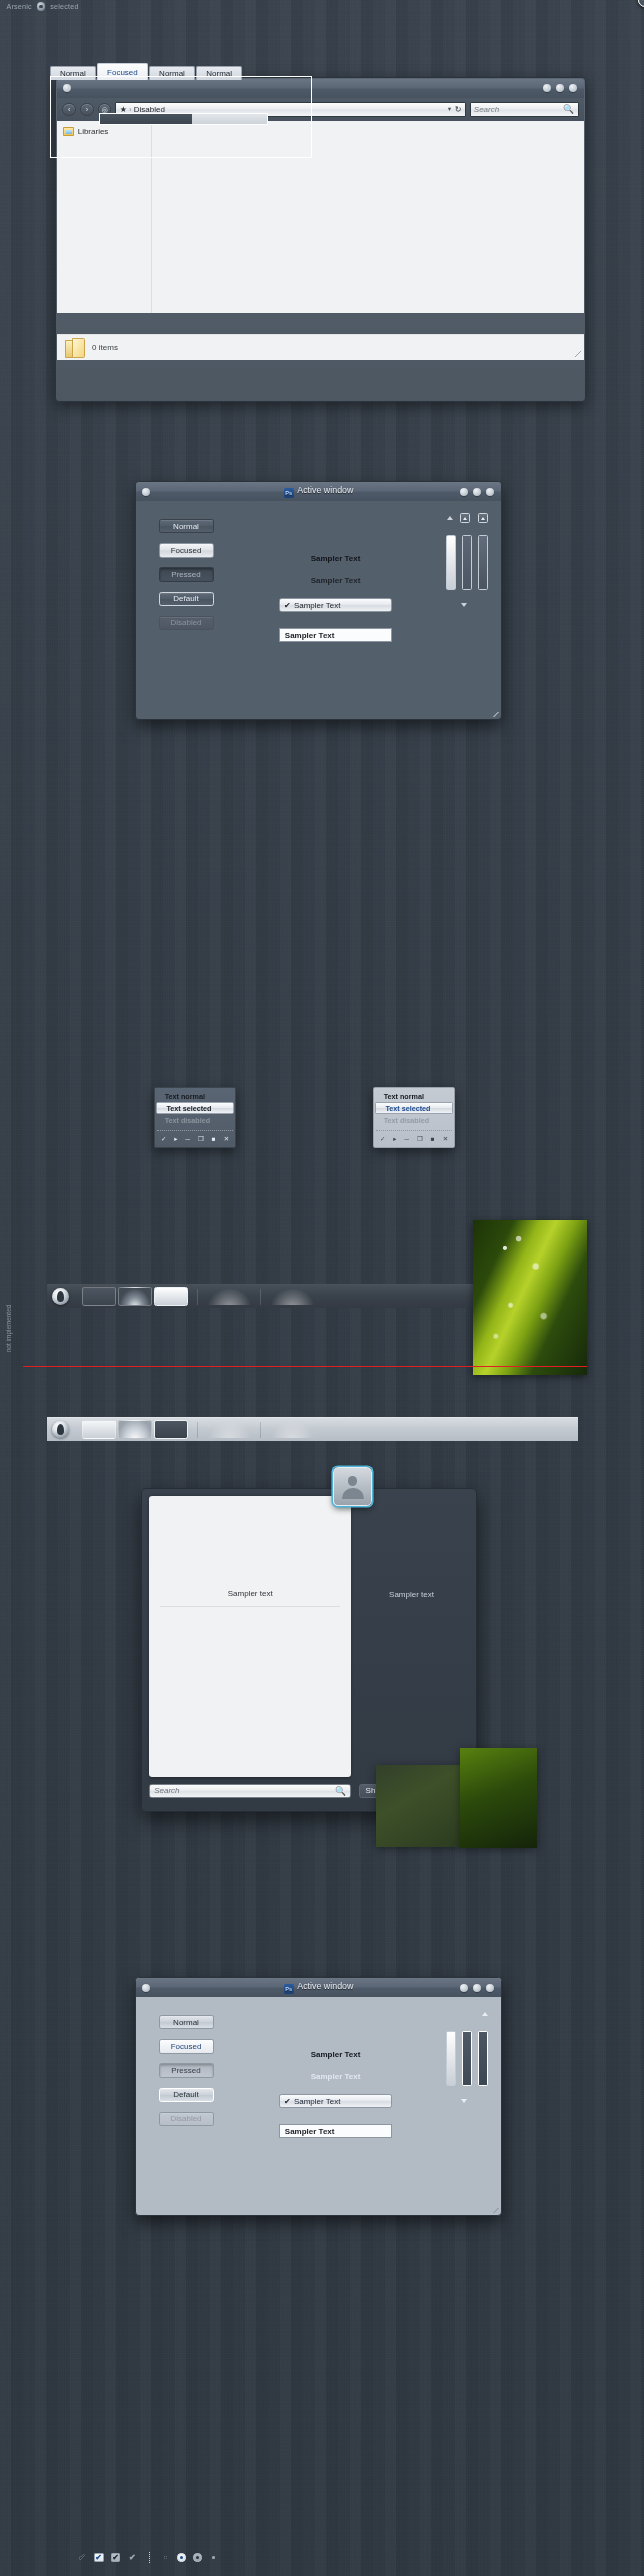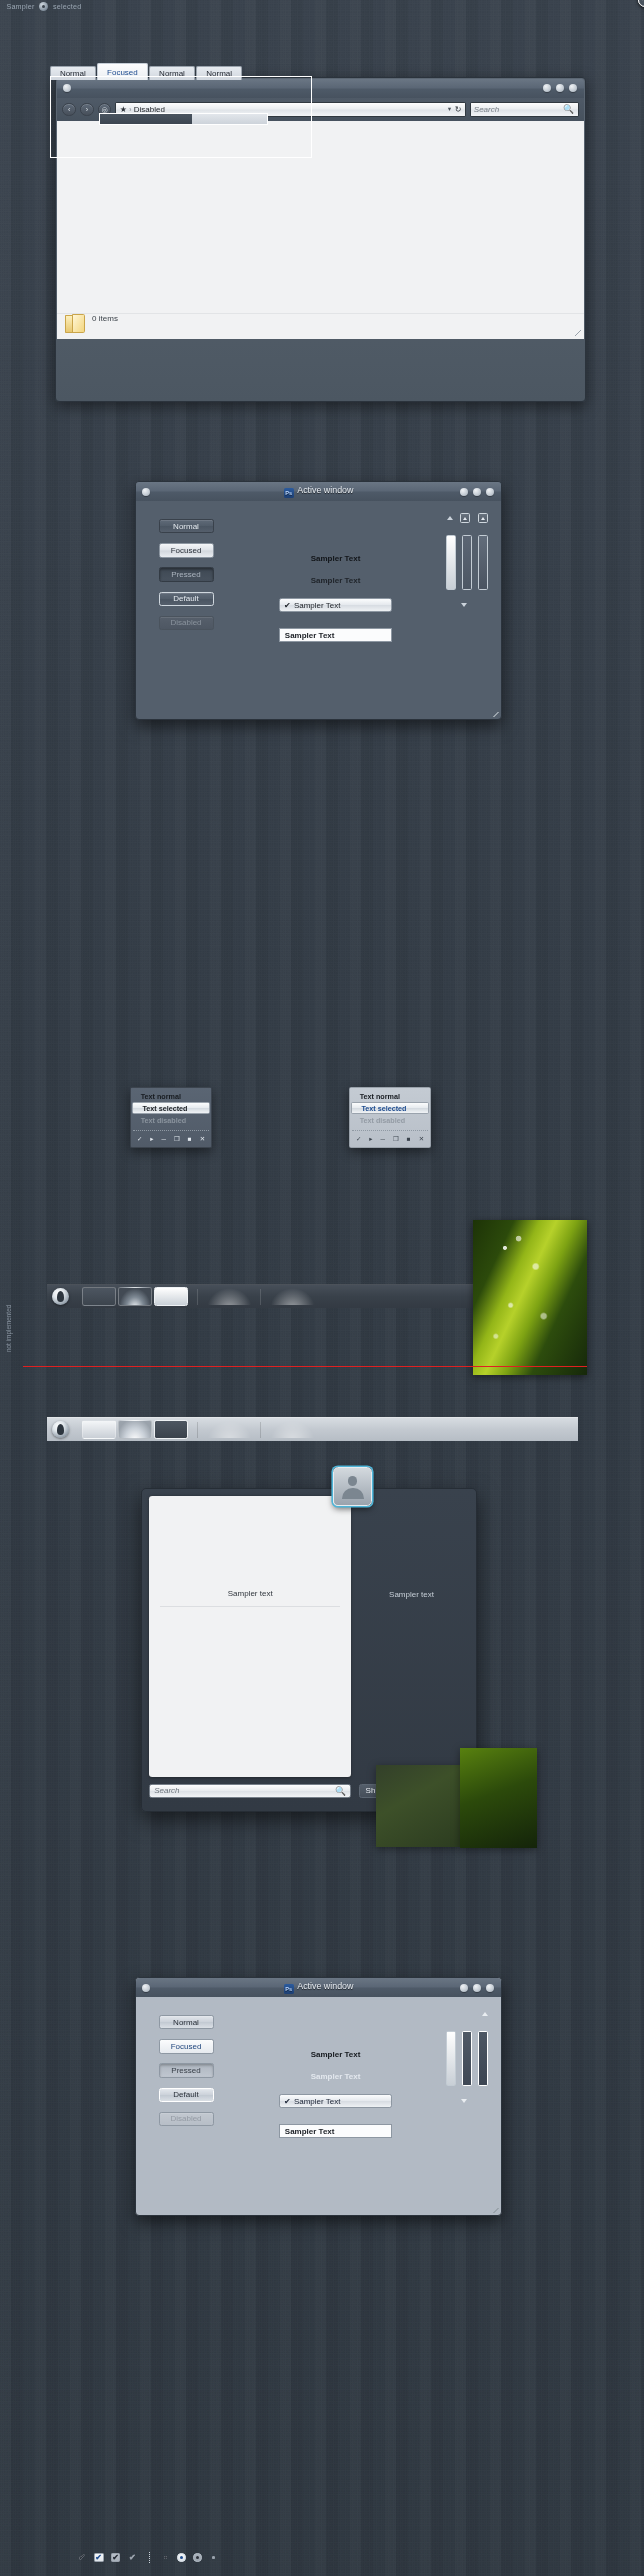--- a/index.html
+++ b/index.html
@@ -106,21 +106,21 @@
 
   .expbody{ display:flex; height:192px; background:#f1f2f3;}
   .navpane{ width:95px; border-right:0.8px solid #dcdee0; padding:6.4px 0 0 6.4px;}
   .navitem{ display:flex;align-items:center;gap:4px; font-size:8px; color:#2b3035;}
   .folder-ico{ width:10.5px;height:8.9px;border-radius:0.8px;
      background:linear-gradient(180deg,#ffe9a8,#f0c455); border:0.8px solid #c79f3a; position:relative;}
   .folder-ico:after{content:"";position:absolute;left:1.6px;top:2.4px;width:6.4px;height:4px;
      background:linear-gradient(180deg,#bfe6ff,#6fb6e8);}
   .listpane{ flex:1; }
   .statusbar{ height:26px; background:#f1f2f3; border-top:0.8px solid #e2e4e6;
-     display:flex; align-items:flex-start; gap:8px; padding:0 8px; position:relative;}
+     display:flex; align-items:center; gap:8px; padding:0 8px; position:relative;margin-top:21px;}
   .bigfolder{ width:19.3px;height:17.7px;position:relative;}
   .bigfolder:before{content:"";position:absolute;left:0;top:1.6px;width:8.9px;height:16px;
      background:linear-gradient(180deg,#fdf0bd,#e8c870); border:0.8px solid #caa54a;border-radius:0.8px 0 0 0.8px;}
   .bigfolder:after{content:"";position:absolute;left:7.2px;top:0;width:11.3px;height:17.7px;
      background:linear-gradient(120deg,#fff6d6,#f3d67f); border:0.8px solid #caa54a;border-radius:0 1.6px 1.6px 0;}
   .status-text{ font-size:8px; color:#3b4249;}
   .grip{ position:absolute; right:3.2px; bottom:2.4px; width:6.4px;height:6.4px;
      background:
        linear-gradient(135deg,transparent 45%,#9aa3ab 45%,#9aa3ab 55%,transparent 55%);}
 
@@ -239,21 +239,21 @@
   .rad.f i{ background:#20252c;}
   .rad.p{ border:0.8px solid #aeb7c0; background:linear-gradient(180deg,#3e4854,#505a66);}
   .rad.d i{ background:#8d96a0;}
   .light .rad i{ background:#2b313a;}
   .light .rad.f i{ background:#1d4b8f;}
   .light .rad.p{ background:linear-gradient(180deg,#aab2bc,#9aa2ac);}
   .light .rad.d i{ background:#9aa2ab;}
 
   
   .menu{ position:absolute; width:82px; border-radius:1.6px;
-     box-shadow:0 4px 11.3px rgba(0,0,0,.45); padding:2.4px 0;}
+     box-shadow:0 4px 11.3px rgba(0,0,0,.45); padding:2.4px 0;margin-left:24px;}
   #menuDark{ left:130px; top:1087px; background:linear-gradient(180deg,#5a6573,#515b68);
      border:0.8px solid #3c444e;}
   #menuLight{ left:349px; top:1087px; background:linear-gradient(180deg,#c4cbd3,#b8bfc8);
      border:0.8px solid #99a1aa;}
   .mi{ height:12px; display:flex;align-items:center; padding:0 0 0 9.7px; font-size:7.2px;
      font-weight:bold; color:#171b20;}
   .mi.sel{ background:linear-gradient(180deg,#fbfcfd 0%,#e8ecf0 45%,#d5dbe1 55%,#f0f3f6 100%);
      border:0.8px solid #9aa3ad; border-radius:1.6px; margin:0 0.8px;}
   #menuLight .mi.sel{ color:#1d4b8f;}
   .mi.dis{ color:#8b949e;}
@@ -342,21 +342,21 @@
      background:linear-gradient(160deg,#58810f 0%, #2c4a0b 45%, #14240a 100%);
      box-shadow:0 2.4px 8px rgba(0,0,0,.4);}
 </style>
 </head>
 <body>
 
 <div id="desktop"></div>
 <div id="noise"></div>
 
 <div class="brand">
-  <span>Sampler</span>
+  <span>Arsenic</span>
   <span class="orb">
       <i></i>
     </span>
   <span>selected</span>
 </div>
 
 <div class="win" id="explorer">
   <div class="titlebar">
     <div class="tb-dot tb-left"></div>
     <div class="tb-right">
@@ -385,20 +385,26 @@
       <span class="refresh">↻</span>
     </div>
     <div class="searchbar">
       <span>Search</span>
       <span class="mag">🔍</span>
     </div>
   </div>
 
 
   <div class="expbody">
+    <div class="navpane">
+      <div class="navitem">
+        <span class="folder-ico"></span>
+        <span>Libraries</span>
+      </div>
+    </div>
     <div class="listpane"></div>
   </div>
 
   <div class="statusbar">
     <span class="bigfolder"></span>
     <span class="status-text">0 items</span>
     <span class="grip"></span>
   </div>
 </div>
 

